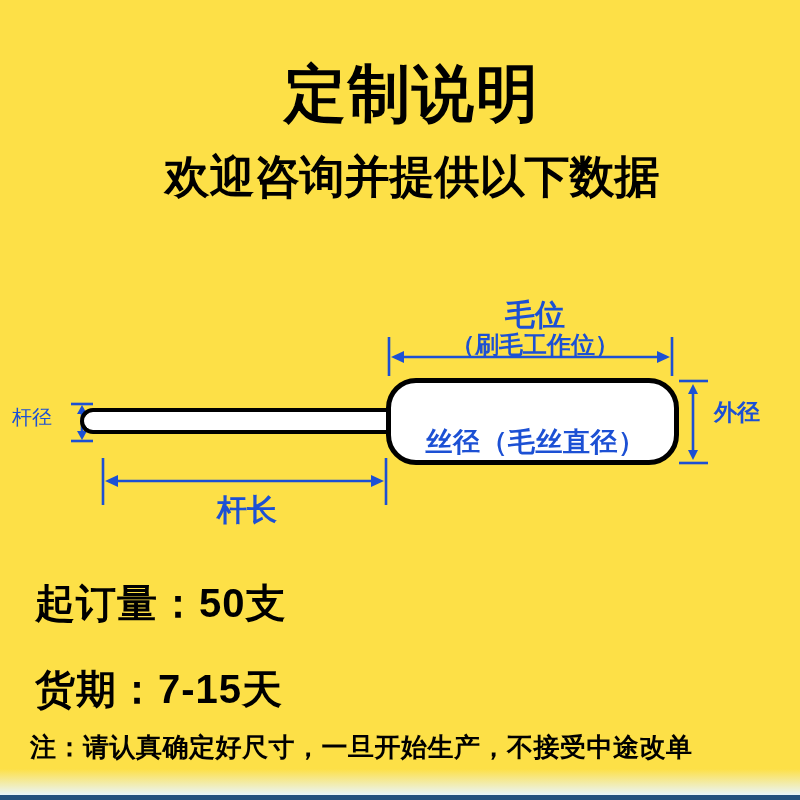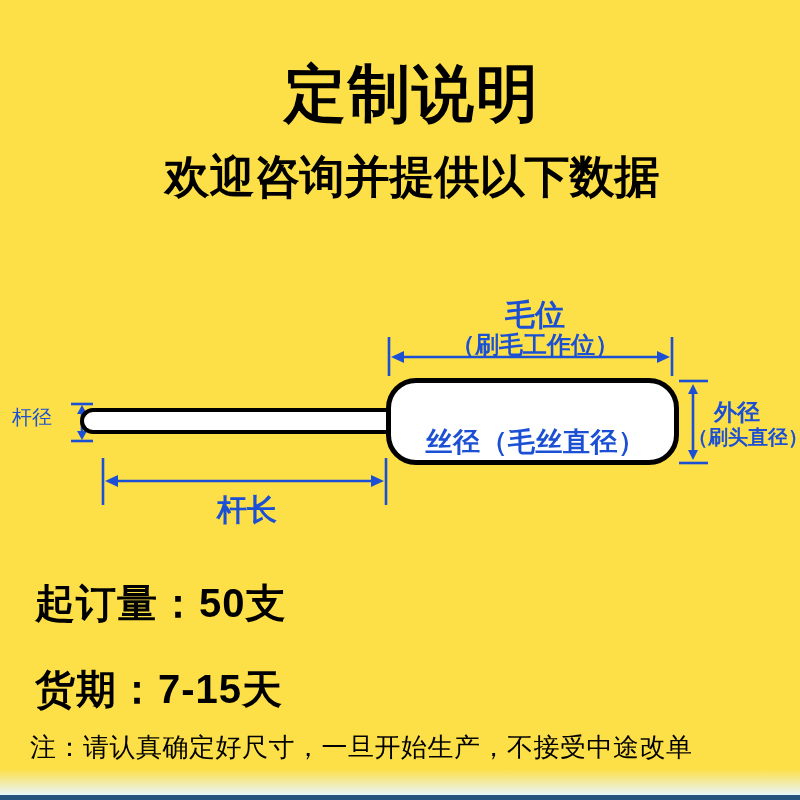--- a/index.html
+++ b/index.html
@@ -43,21 +43,21 @@
   .lab-bristle{left:473px;top:295px;width:124px;font-size:30px;font-weight:600;text-align:center;}
   .lab-bristle-sub{left:443px;top:329px;width:184px;font-size:24px;font-weight:600;text-align:center;}
   .lab-outer{left:704px;top:397px;width:66px;font-size:23px;font-weight:700;text-align:center;}
   .lab-outer-sub{left:688px;top:424px;width:108px;font-size:20px;font-weight:600;text-align:center;}
   .lab-rod-length{left:197px;top:490px;width:100px;font-size:30px;font-weight:600;text-align:center;}
   .order-line{position:absolute;left:35px;color:var(--ink);font-weight:600;font-size:40px;letter-spacing:1px;}
   .order-moq{top:576px;}
   .order-lead{top:662px;}
   .note{
     position:absolute;left:30px;top:730px;width:740px;
-    color:var(--ink);font-size:26px;font-weight:400;letter-spacing:0.5px;white-space:nowrap;
+    color:var(--ink);font-size:26px;font-weight:700;letter-spacing:0.5px;white-space:nowrap;
   }
   .footer-fade{
     position:absolute;left:0;bottom:5px;width:100%;height:26px;
     background:linear-gradient(to bottom, rgba(232,244,250,0), #e9f5fb);
   }
   .footer-bar{
     position:absolute;left:0;bottom:0;width:100%;height:5px;background:var(--navy);
   }
 </style>
 </head>
@@ -108,21 +108,20 @@
     <div class="rod"></div>
 
     <div class="head">
       <span class="wire-label">丝径（毛丝直径）</span>
     </div>
 
     <div class="blab lab-rod-diameter">杆径</div>
     <div class="blab lab-bristle">毛位</div>
     <div class="blab lab-bristle-sub">（刷毛工作位）</div>
     <div class="blab lab-outer">外径</div>
-    <div class="blab lab-outer-sub">（刷头直径）</div>
     <div class="blab lab-rod-length">杆长</div>
   </div>
 
   <div class="order-line order-moq">起订量：50支</div>
   <div class="order-line order-lead">货期：7-15天</div>
   <div class="note">注：请认真确定好尺寸，一旦开始生产，不接受中途改单</div>
 
   <div class="footer-fade"></div>
   <div class="footer-bar"></div>
 

